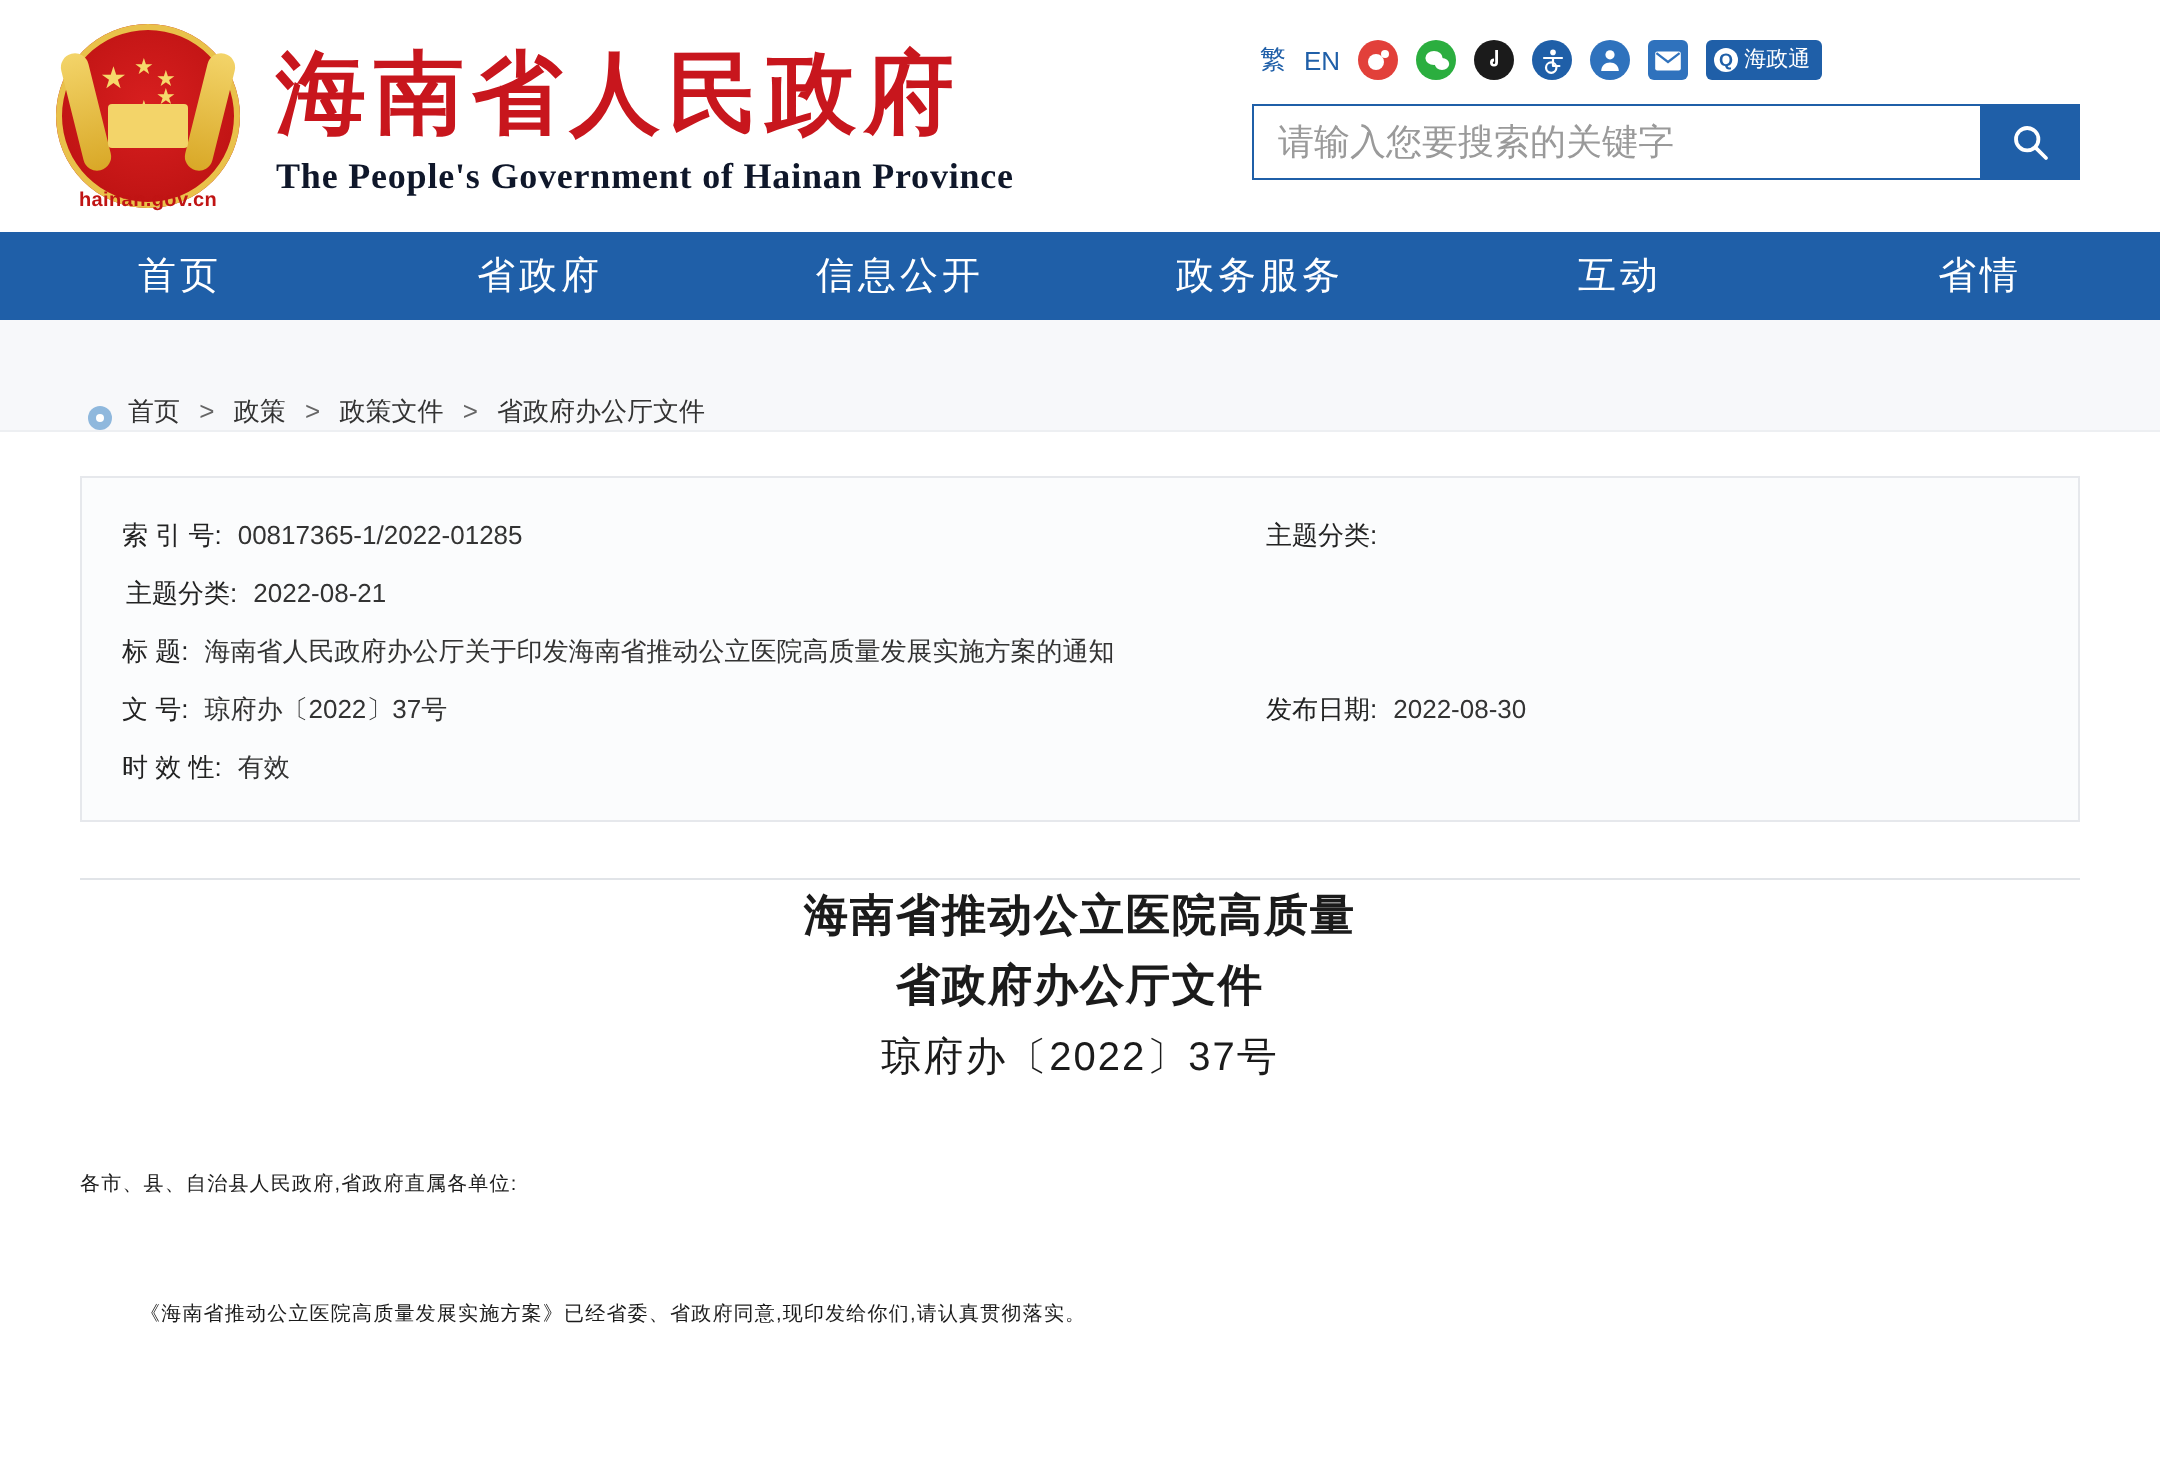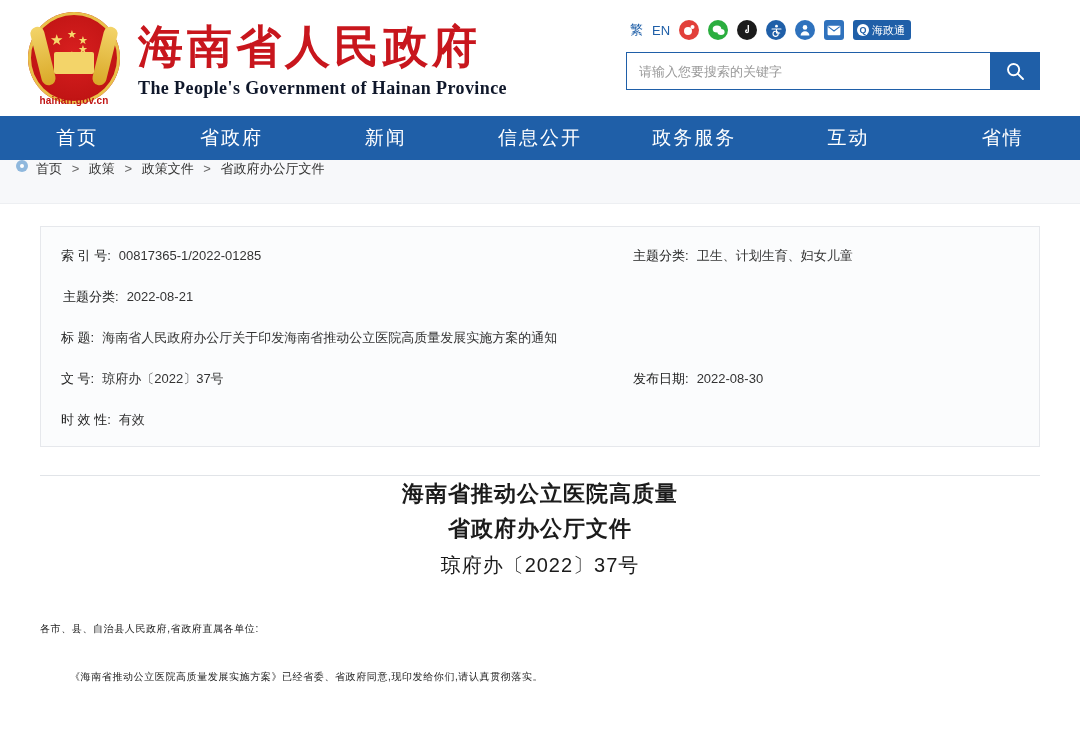--- a/index.html
+++ b/index.html
@@ -152,21 +152,21 @@
     margin-top: 10px;
     display: flex;
     height: 38px;
     width: 414px;
   }
   .search-input {
     flex: 1;
     border: 1px solid #1f5fa8;
     border-right: none;
     padding: 0 12px;
-    font-size: 13px;
+    font-size: 18px;
     color: #333;
     outline: none;
     background: #fff;
     font-family: "Liberation Sans", sans-serif;
   }
   .search-input::placeholder { color: #9a9a9a; }
   .search-btn {
     width: 50px;
     background: #1f5fa8;
     border: 1px solid #1f5fa8;
@@ -190,26 +190,26 @@
     font-size: 19px;
     display: flex;
     align-items: center;
     justify-content: center;
     letter-spacing: 2px;
     cursor: pointer;
   }
 
   
   .crumb-bar {
-    height: 44px;
+    height: 56px;
     background: #f7f8fa;
     border-bottom: 1px solid #edeff2;
     display: flex;
-    align-items: flex-start;
-    padding-left: 16px;
+    align-items: flex-end;
+    padding-left: 44px;
     font-size: 13px;
     color: #333;
   }
   .crumb-pin {
     width: 12px; height: 12px;
     border-radius: 50% 50% 50% 50%;
     background: #8fb8dd;
     margin-right: 8px;
     position: relative;
   }
@@ -228,21 +228,21 @@
   .content { padding: 0 40px; }
   .meta-box {
     margin-top: 22px;
     border: 1px solid #e6e8ec;
     background: #fbfcfd;
     padding: 14px 20px 12px 20px;
   }
   .meta-grid {
     display: grid;
     grid-template-columns: 570px 1fr;
-    row-gap: 12px;
+    row-gap: 0px;
   }
   .meta-cell {
     display: flex;
     align-items: flex-start;
     font-size: 13px;
     color: #333;
     line-height: 29px;
     min-height: 29px;
   }
   .meta-k {
@@ -278,21 +278,21 @@
     letter-spacing: 1px;
     font-family: "Liberation Sans", sans-serif;
   }
   .body-p {
     font-size: 10px;
     color: #1b1b1b;
     line-height: 30px;
     margin-top: 30px;
     letter-spacing: 0.6px;
   }
-  .body-p.indent { text-indent: 30px; margin-top: 18px; }
+  .body-p.indent { text-indent: 30px; margin-top: 35px; }
 </style>
 </head>
 <body>
 
 <div class="header">
 
   <div class="logo-wrap">
     <div class="emblem">
       <div class="wheat-l"></div>
       <div class="wheat-r"></div>
@@ -367,21 +367,20 @@
           <path d="M12.9 12.9 18 18" stroke="#ffffff" stroke-width="1.9" stroke-linecap="round"></path>
         </svg>
       </div>
     </div>
   </div>
 </div>
 
 <div class="nav">
   <div class="nav-item">首页</div>
   <div class="nav-item">省政府</div>
-  <div class="nav-item">新闻</div>
   <div class="nav-item">信息公开</div>
   <div class="nav-item">政务服务</div>
   <div class="nav-item">互动</div>
   <div class="nav-item">省情</div>
 </div>
 
 <div class="crumb-bar">
   <span class="crumb-pin"></span>
   <span class="crumb">
     <a href="#">首页</a>
@@ -397,21 +396,20 @@
 <div class="content">
 
   <div class="meta-box">
     <div class="meta-grid">
       <div class="meta-cell">
         <span class="meta-k">索 引 号:</span>
         <span class="meta-v">00817365-1/2022-01285</span>
       </div>
       <div class="meta-cell right-pad">
         <span class="meta-k">主题分类:</span>
-        <span class="meta-v">卫生、计划生育、妇女儿童</span>
       </div>
 
       <div class="meta-cell right-pad">
         <span class="meta-k">主题分类:</span>
         <span class="meta-v">2022-08-21</span>
       </div>
 
       <div class="meta-cell meta-wide">
         <span class="meta-k">标  题:</span>
         <span class="meta-v">海南省人民政府办公厅关于印发海南省推动公立医院高质量发展实施方案的通知</span>

